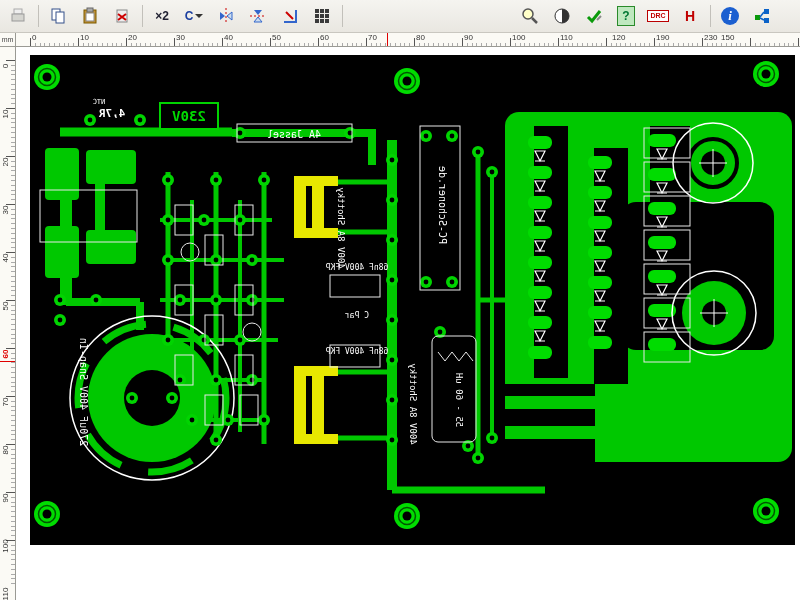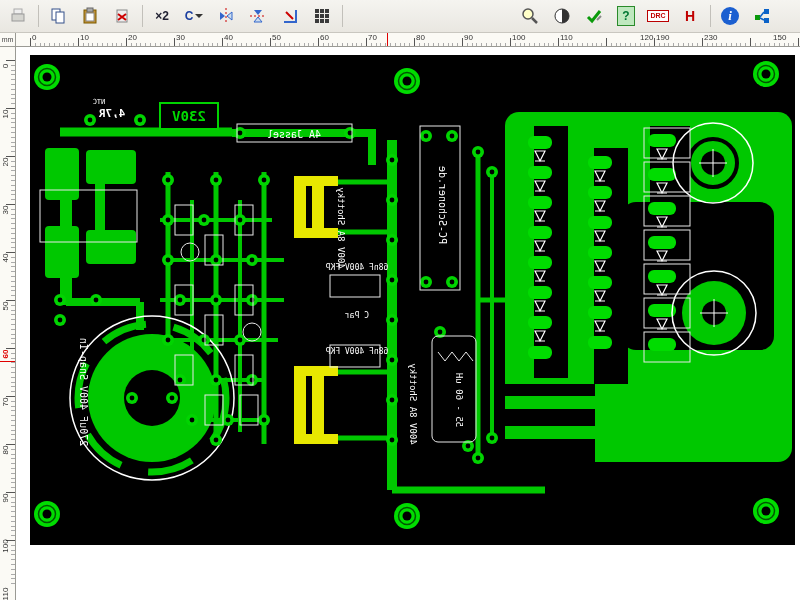--- a/index.html
+++ b/index.html
@@ -183,24 +183,24 @@
     <span class="ht" style="left:112px">20</span>
     <span class="ht" style="left:160px">30</span>
     <span class="ht" style="left:208px">40</span>
     <span class="ht" style="left:256px">50</span>
     <span class="ht" style="left:304px">60</span>
     <span class="ht" style="left:352px">70</span>
     <span class="ht" style="left:400px">80</span>
     <span class="ht" style="left:448px">90</span>
     <span class="ht" style="left:496px">100</span>
     <span class="ht" style="left:544px">110</span>
-    <span class="ht" style="left:624px">120</span>
+    <span class="ht" style="left:596px">120</span>
     <span class="ht" style="left:640px">190</span>
     <span class="ht" style="left:688px">230</span>
-    <span class="ht" style="left:757px">150</span>
+    <span class="ht" style="left:705px">150</span>
     <div class="hcur"></div>
   </div>
 
   <div class="vruler">
     <span class="vt" style="top:14px">0</span>
     <span class="vt" style="top:62px">10</span>
     <span class="vt" style="top:110px">20</span>
     <span class="vt" style="top:158px">30</span>
     <span class="vt" style="top:206px">40</span>
     <span class="vt" style="top:254px">50</span>

